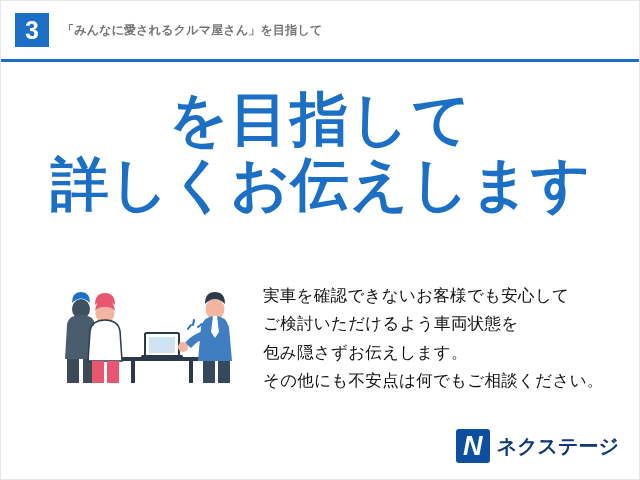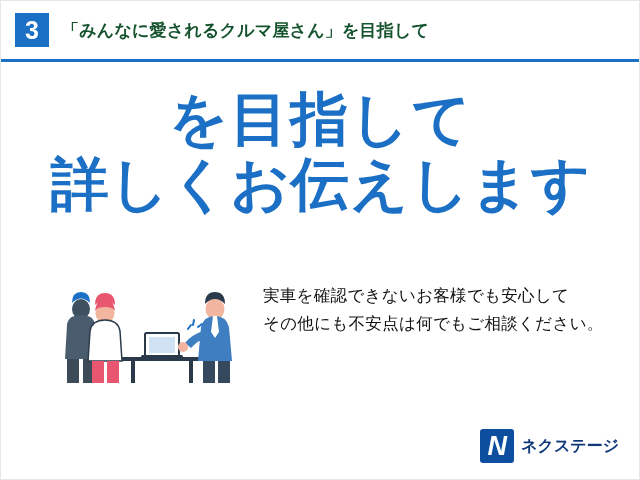--- a/index.html
+++ b/index.html
@@ -42,23 +42,23 @@
     font-size: 25px;
     font-weight: bold;
     display: flex;
     align-items: center;
     justify-content: center;
     line-height: 1;
     flex: none;
   }
   .header-title {
     margin-left: 13px;
-    font-size: 17px;
-    font-weight: bold;
-    color: #14532d;
+    font-size: 12px;
+    font-weight: bold;
+    color: #737373;
     letter-spacing: 0.2px;
     white-space: nowrap;
   }
 
   
   .headline {
     position: absolute;
     left: 0;
     top: 86px;
     width: 640px;
@@ -145,21 +145,21 @@
     font-size: 27px;
     font-weight: bold;
     font-style: italic;
     display: flex;
     align-items: center;
     justify-content: center;
     line-height: 1;
   }
   .logo-text {
     margin-left: 7px;
-    font-size: 16px;
+    font-size: 20px;
     font-weight: bold;
     color: #11397a;
     letter-spacing: 0px;
   }
 </style>
 </head>
 <body>
 
 <div class="page">
 
@@ -208,20 +208,22 @@
 
         <path d="M146 58 q-12 4 -18 12 l6 5 q7 -8 16 -10 z" fill="#3f7fc1"></path>
         <circle cx="126" cy="74" r="5" fill="#f2b6a0"></circle>
 
         <path d="M131 56 l3 -4 M136 52 l1 -5 M141 54 l4 -3" stroke="#1b6fc4" stroke-width="2" stroke-linecap="round" fill="none"></path>
       </svg>
     </div>
 
     <div class="paragraph">
       <div>実車を確認できないお客様でも安心して</div>
+      <div>ご検討いただけるよう車両状態を</div>
+      <div>包み隠さずお伝えします。</div>
       <div>その他にも不安点は何でもご相談ください。</div>
     </div>
   </div>
 
   <div class="footer">
     <div class="logo-wrap">
       <div class="logo-mark">
         <div class="n">N</div>
       </div>
       <div class="logo-text">ネクステージ</div>

